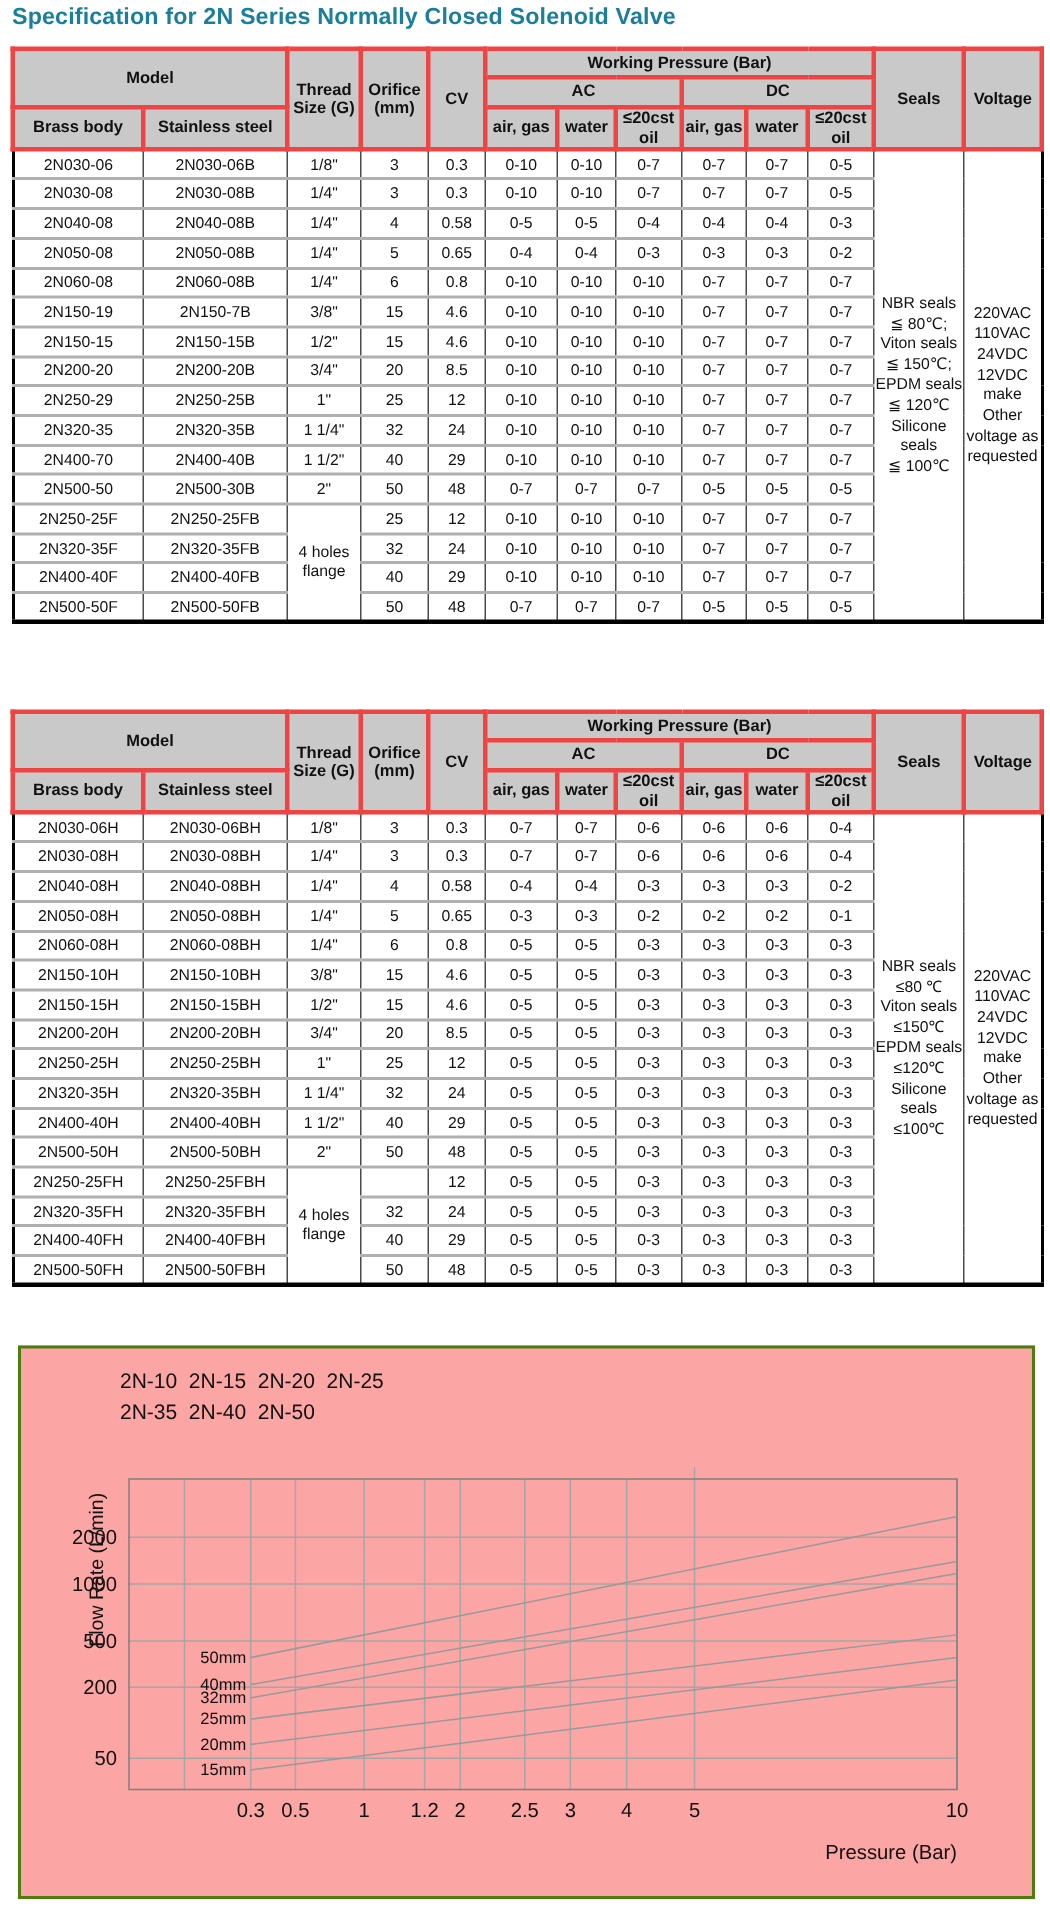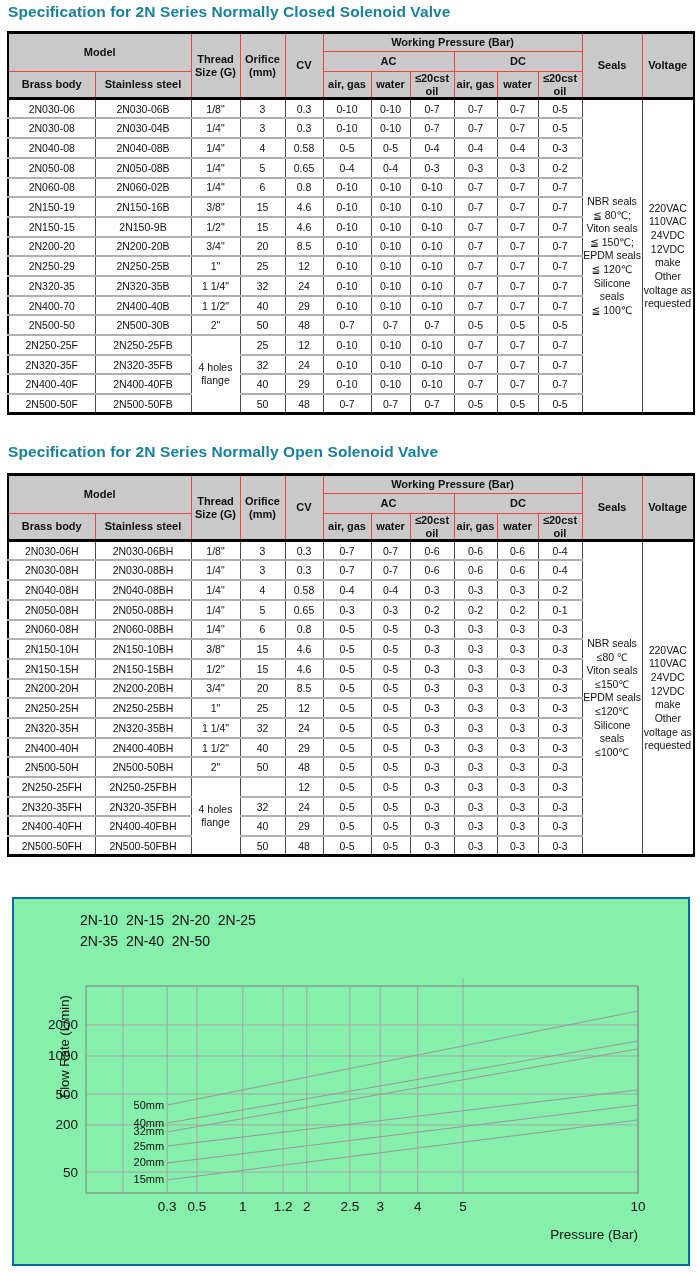--- a/index.html
+++ b/index.html
@@ -17,40 +17,40 @@
 
   table.spec {
     position:absolute; left:7px; width:686px;
     border-collapse:collapse; table-layout:fixed;
     border:2px solid #000; border-top:3px solid #000; border-bottom:3px solid #000;
   }
   #table1 { top:31px; }
   #table2 { top:473px; }
   table.spec th {
     background:#c9c9c9; font-size:11px; font-weight:bold; color:#111;
-    border:1px solid #ef4444; padding:0 1px; text-align:center; line-height:1.15;
+    border:3px solid #ef4444; padding:0 1px; text-align:center; line-height:1.15;
   }
   table.spec thead tr:nth-child(1) { height:19px; }
   table.spec thead tr:nth-child(2) { height:20px; }
   table.spec thead tr:nth-child(3) { height:27px; }
   table.spec tbody tr { height:19.7px; }
   table.spec td {
     font-size:10.5px; color:#111; text-align:center; vertical-align:middle;
     border-left:1px solid #4a4a4a; border-right:1px solid #4a4a4a;
     border-top:2px solid #b0b0b0; padding:0;
   }
   table.spec tbody tr:first-child td { border-top:3px solid #000;margin-left:24px; }
   td.seals-cell, td.voltage-cell {
     font-size:10px; line-height:1.3; white-space:pre-line; border-top:3px solid #000;
   }
   td.flange-cell { font-size:10.5px; line-height:1.3; white-space:pre-line; }
 
   .chartbox {
     position:absolute; left:12px; top:897px; width:674px; height:365px;
-    border:2px solid #0369a1; background:#86efac;
+    border:2px solid #4d7c0f; background:#fca5a5;
   }
   .legend {
     position:absolute; left:66px; top:11px;
     font-size:14px; line-height:1.5; color:#111; white-space:pre;
   }
   .ylab {
     position:absolute; left:-20px; top:140px; width:140px; text-align:center;
     transform:rotate(-90deg); font-size:13px; color:#111; white-space:nowrap;
   }
   svg.chart { position:absolute; left:0; top:0; }
@@ -126,21 +126,21 @@
           <td rowspan="16" class="voltage-cell">220VAC
 110VAC
 24VDC
 12VDC
 make Other
 voltage as
 requested</td>
         </tr>
         <tr>
           <td>2N030-08</td>
-          <td>2N030-04B</td>
+          <td>2N030-08B</td>
           <td>1/4"</td>
           <td>3</td>
           <td>0.3</td>
           <td>0-10</td>
           <td>0-10</td>
           <td>0-7</td>
           <td>0-7</td>
           <td>0-7</td>
           <td>0-5</td>
         </tr>
@@ -165,47 +165,47 @@
           <td>0.65</td>
           <td>0-4</td>
           <td>0-4</td>
           <td>0-3</td>
           <td>0-3</td>
           <td>0-3</td>
           <td>0-2</td>
         </tr>
         <tr>
           <td>2N060-08</td>
-          <td>2N060-02B</td>
+          <td>2N060-08B</td>
           <td>1/4"</td>
           <td>6</td>
           <td>0.8</td>
           <td>0-10</td>
           <td>0-10</td>
           <td>0-10</td>
           <td>0-7</td>
           <td>0-7</td>
           <td>0-7</td>
         </tr>
         <tr>
           <td>2N150-19</td>
-          <td>2N150-16B</td>
+          <td>2N150-7B</td>
           <td>3/8"</td>
           <td>15</td>
           <td>4.6</td>
           <td>0-10</td>
           <td>0-10</td>
           <td>0-10</td>
           <td>0-7</td>
           <td>0-7</td>
           <td>0-7</td>
         </tr>
         <tr>
           <td>2N150-15</td>
-          <td>2N150-9B</td>
+          <td>2N150-15B</td>
           <td>1/2"</td>
           <td>15</td>
           <td>4.6</td>
           <td>0-10</td>
           <td>0-10</td>
           <td>0-10</td>
           <td>0-7</td>
           <td>0-7</td>
           <td>0-7</td>
         </tr>
@@ -320,21 +320,20 @@
           <td>0-7</td>
           <td>0-7</td>
           <td>0-7</td>
           <td>0-5</td>
           <td>0-5</td>
           <td>0-5</td>
         </tr>
       </tbody>
     </table>
 
-  <h1 id="title2" class="title">Specification for 2N Series Normally Open Solenoid Valve</h1>
   <table id="table2" class="spec">
       <colgroup>
         <col style="width: 87px;">
         <col style="width: 96px;">
         <col style="width: 49px;">
         <col style="width: 45px;">
         <col style="width: 38px;">
         <col style="width: 48px;">
         <col style="width: 39px;">
         <col style="width: 44px;">

